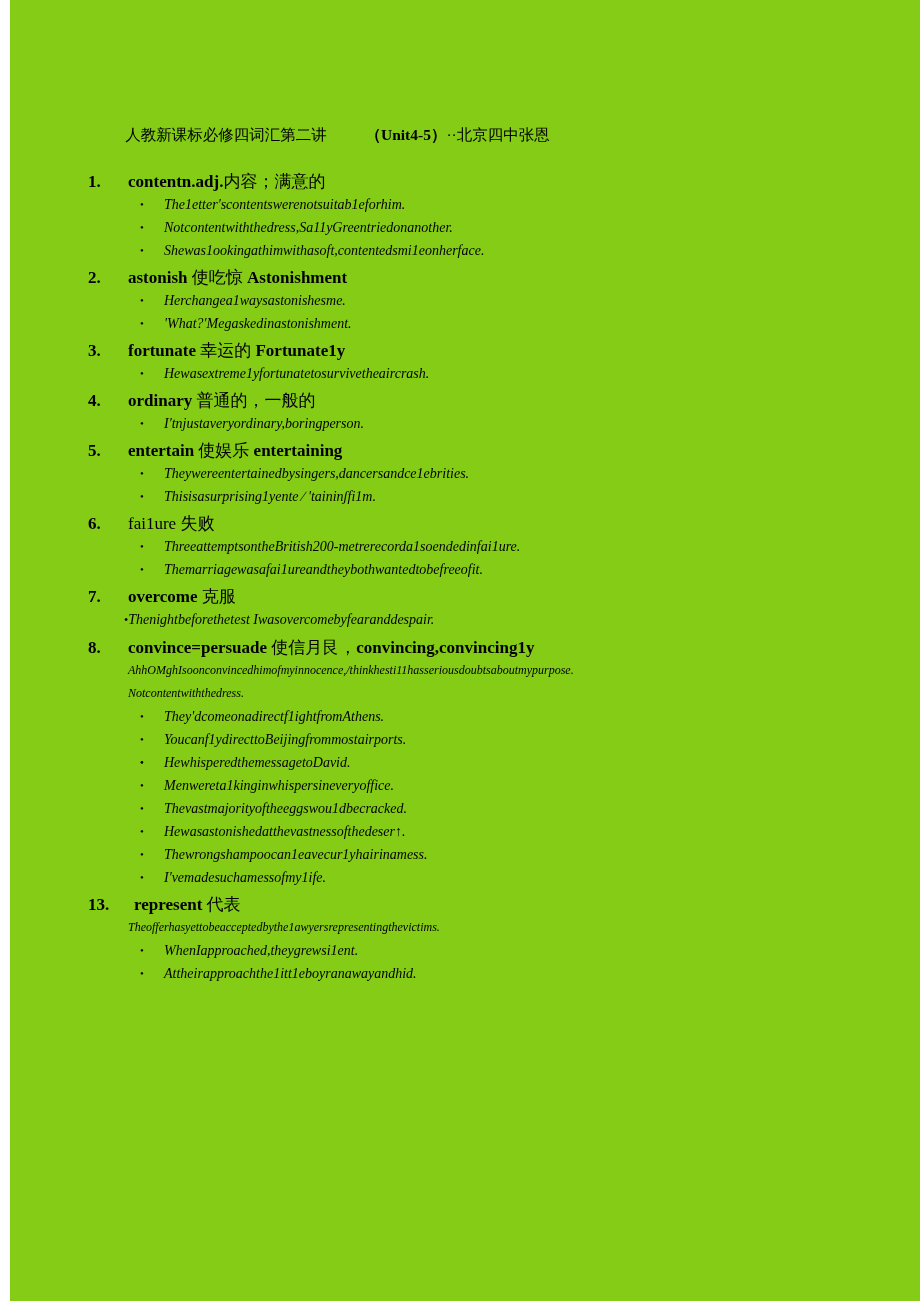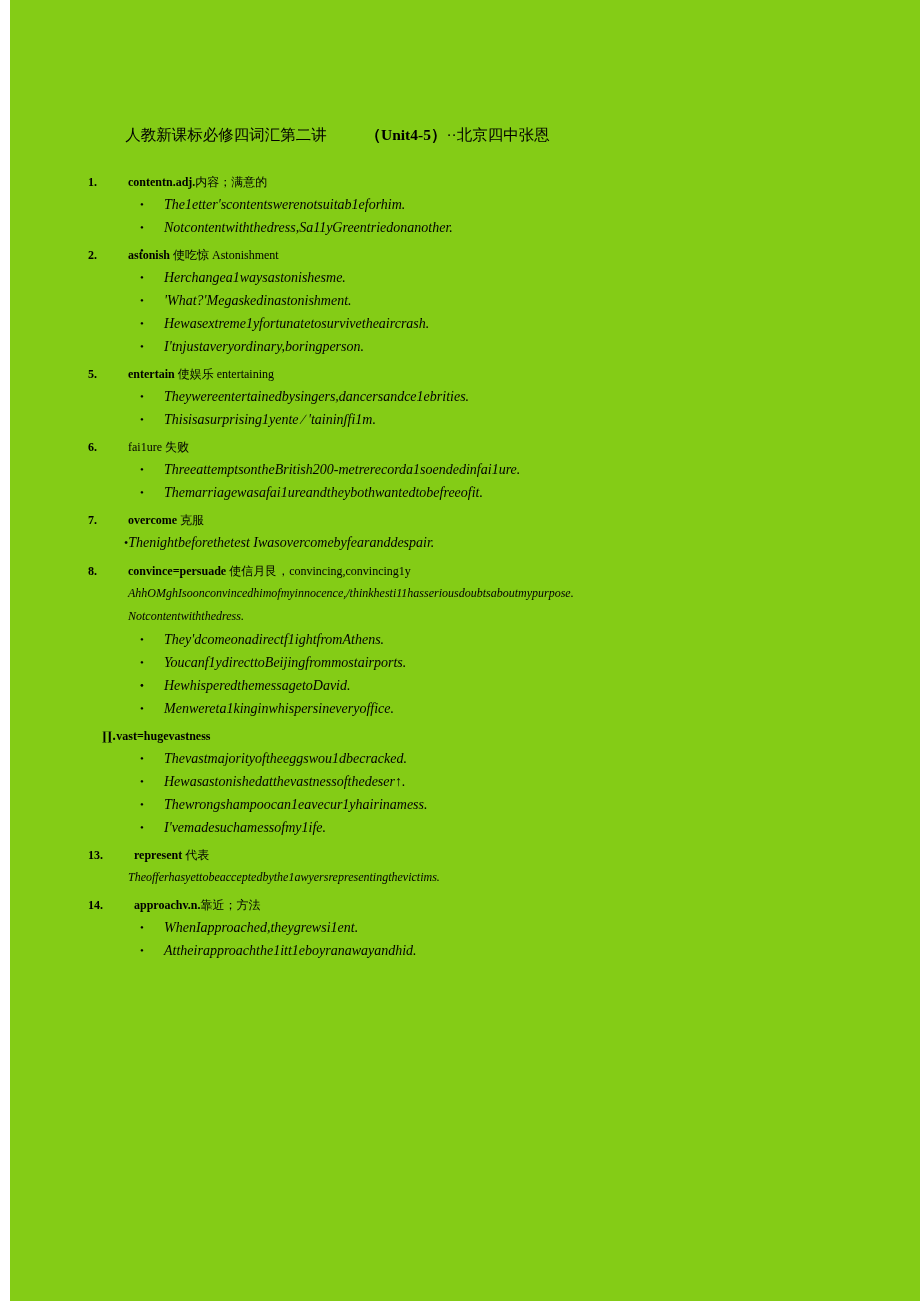--- a/index.html
+++ b/index.html
@@ -37,37 +37,37 @@
     font-family: "Liberation Serif", "DejaVu Serif", serif;
   }
   .doc-header .hdr-title { font-weight: normal; }
   .doc-header .hdr-unit  { font-weight: bold; }
   .doc-header .hdr-author{ font-weight: normal; }
 
   
   .entry { margin: 0; }
 
   .entry-head {
-    font-size: 12px;
+    font-size: 17px;
     line-height: 22px;
     font-weight: bold;
     white-space: pre;
     padding-left: 14px;
     text-indent: -14px;
     margin-top: 5px;
   }
   .entry-head .num {
     display: inline-block;
     min-width: 26px;
   }
   
   .entry-head.weight-normal .word { font-weight: normal; text-align: center; }
   .entry-head .word { font-weight: bold; }
   .entry-head .gloss { font-weight: normal; }
-  .entry-head .deriv { font-weight: normal; }
+  .entry-head .deriv { font-weight: bold; }
 
   
   .entry-head.flush {
     padding-left: 0;
     text-indent: 0;
     margin-left: 0;
   }
   .entry-head.flush .num {
     min-width: 0;
     font-family: "DejaVu Serif", serif;
@@ -123,36 +123,38 @@
     <div class="doc-header">
       <span class="hdr-title">人教新课标必修四词汇第二讲</span><span class="hdr-gap">          </span><span class="hdr-unit">（Unit4-5）</span><span class="hdr-author">··北京四中张恩</span>
     </div>
 
     <div id="entries">
         <div class="entry">
           <div class="entry-head"><span class="num">1.</span><span class="word">contentn.adj.</span><span class="gloss">内容；满意的</span></div>
           <div class="ex-list">
             <div class="ex"><span class="bullet">•</span><span>The1etter'scontentswerenotsuitab1eforhim.</span></div>
             <div class="ex"><span class="bullet">•</span><span>Notcontentwiththedress,Sa11yGreentriedonanother.</span></div>
-            <div class="ex"><span class="bullet">•</span></div>
+            <div class="ex"><span class="bullet">•</span><span>Shewas1ookingathimwithasoft,contentedsmi1eonherface.</span></div>
           </div>
         </div>
         <div class="entry">
           <div class="entry-head"><span class="num">2.</span><span class="word">astonish </span><span class="gloss">使吃惊 </span><span class="deriv">Astonishment</span></div>
           <div class="ex-list">
             <div class="ex"><span class="bullet">•</span><span>Herchangea1waysastonishesme.</span></div>
             <div class="ex"><span class="bullet">•</span><span>'What?'Megaskedinastonishment.</span></div>
           </div>
         </div>
         <div class="entry">
+          <div class="entry-head"><span class="num">3.</span><span class="word">fortunate </span><span class="gloss">幸运的 </span><span class="deriv">Fortunate1y</span></div>
           <div class="ex-list">
             <div class="ex"><span class="bullet">•</span><span>Hewasextreme1yfortunatetosurvivetheaircrash.</span></div>
           </div>
         </div>
         <div class="entry">
+          <div class="entry-head"><span class="num">4.</span><span class="word">ordinary </span><span class="gloss">普通的，一般的</span></div>
           <div class="ex-list">
             <div class="ex"><span class="bullet">•</span><span>I'tnjustaveryordinary,boringperson.</span></div>
           </div>
         </div>
         <div class="entry">
           <div class="entry-head"><span class="num">5.</span><span class="word">entertain </span><span class="gloss">使娱乐 </span><span class="deriv">entertaining</span></div>
           <div class="ex-list">
             <div class="ex"><span class="bullet">•</span><span>Theywereentertainedbysingers,dancersandce1ebrities.</span></div>
             <div class="ex"><span class="bullet">•</span><span>Thisisasurprising1yente ∕ 'taininʃfi1m.</span></div>
           </div>
@@ -182,38 +184,36 @@
             <div class="ex"><span class="bullet">•</span></div>
           </div>
         </div>
         <div class="entry">
           <div class="ex-list">
             <div class="ex"><span class="bullet">•</span><span>HewhisperedthemessagetoDavid.</span></div>
             <div class="ex"><span class="bullet">•</span><span>Menwereta1kinginwhispersineveryoffice.</span></div>
           </div>
         </div>
         <div class="entry">
-          <div class="entry-head flush"><span class="num">∏.</span><span class="word">vast=hugevastness</span></div>
           <div class="ex-list">
             <div class="ex"><span class="bullet">•</span><span>Thevastmajorityoftheeggswou1dbecracked.</span></div>
             <div class="ex"><span class="bullet">•</span><span>Hewasastonishedatthevastnessofthedeser↑.</span></div>
           </div>
         </div>
         <div class="entry">
           <div class="ex-list">
             <div class="ex"><span class="bullet">•</span><span>Thewrongshampoocan1eavecur1yhairinamess.</span></div>
             <div class="ex"><span class="bullet">•</span><span>I'vemadesuchamessofmy1ife.</span></div>
           </div>
         </div>
         <div class="entry">
           <div class="entry-head wide-num"><span class="num">13.</span><span class="word">represent </span><span class="gloss">代表</span></div>
           <div class="ex-para hang">Theofferhasyettobeacceptedbythe1awyersrepresentingthevictims.</div>
         </div>
         <div class="entry">
-          <div class="entry-head wide-num"><span class="num">14.</span><span class="word">approachv.n.</span><span class="gloss">靠近；方法</span></div>
           <div class="ex-list">
             <div class="ex"><span class="bullet">•</span><span>WhenIapproached,theygrewsi1ent.</span></div>
             <div class="ex"><span class="bullet">•</span><span>Attheirapproachthe1itt1eboyranawayandhid.</span></div>
           </div>
         </div>
       </div>
 
   </div>
 </div>
 

